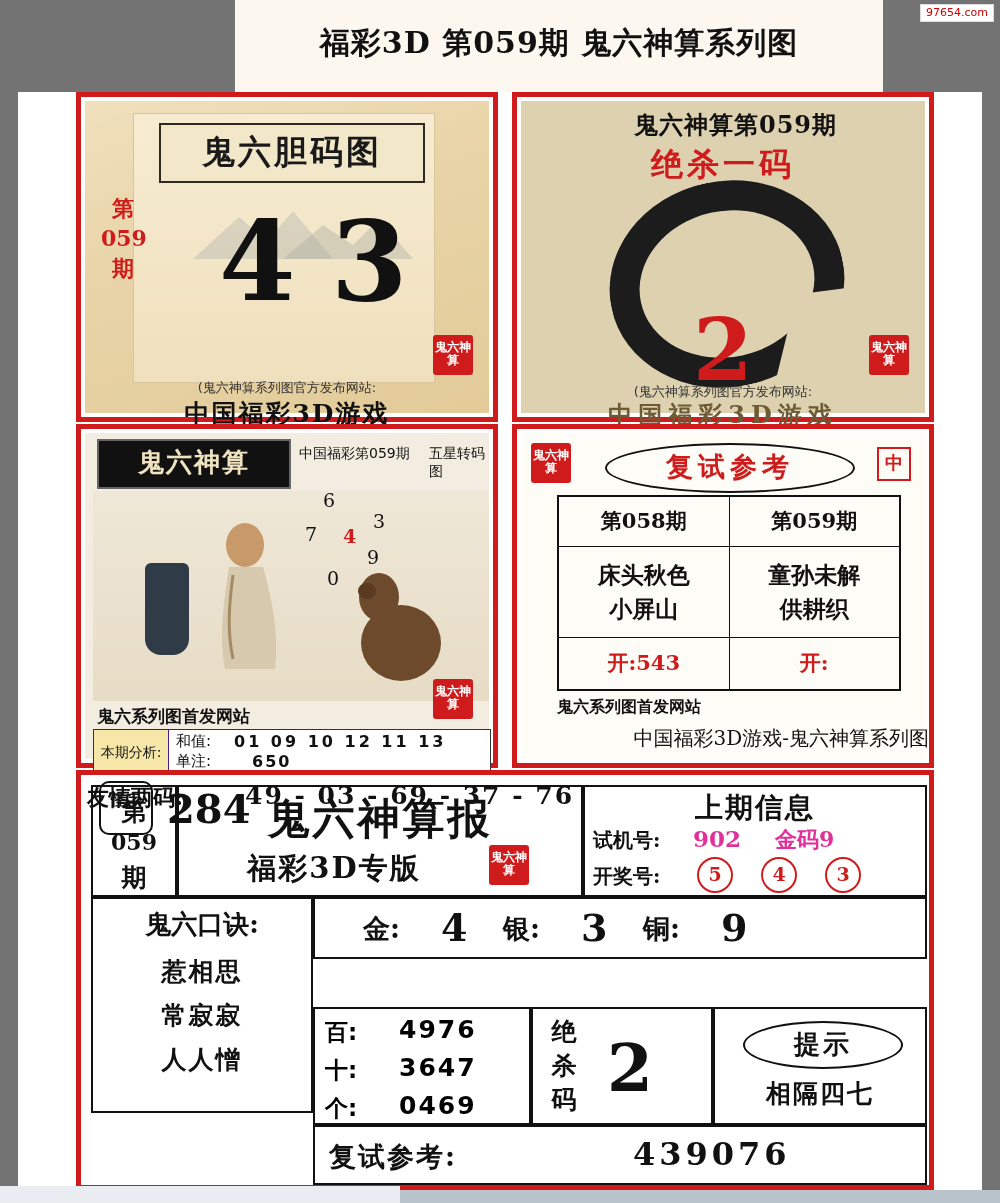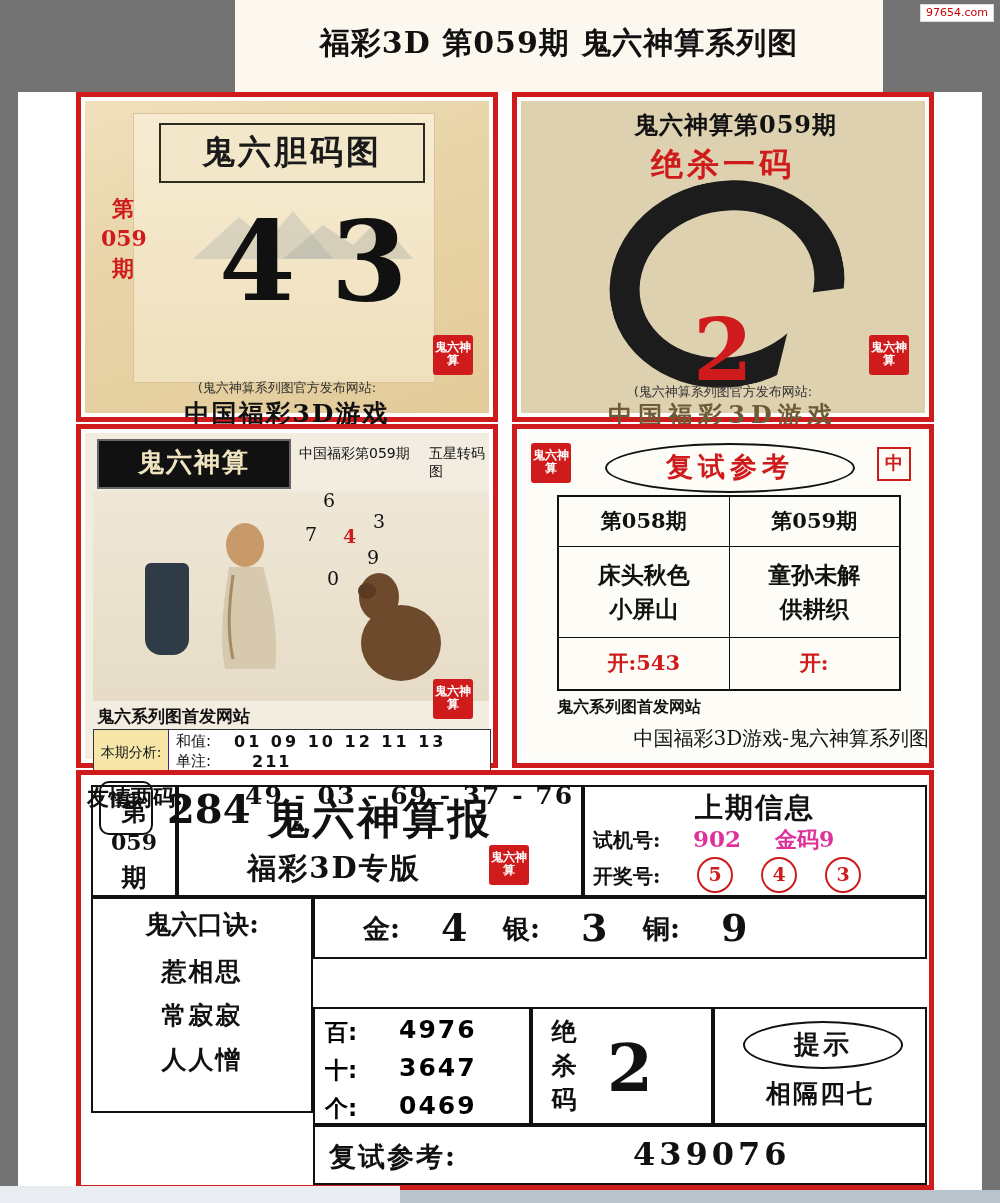--- a/index.html
+++ b/index.html
@@ -267,21 +267,21 @@
     <div class="num-sc num-red" style="left:262px;top:96px;">4</div>
     <div class="num-sc" style="left:286px;top:117px;">9</div>
     <div class="num-sc" style="left:246px;top:138px;">0</div>
     <div class="p3-site">鬼六系列图首发网站</div>
     <div class="seal" style="left:352px;top:250px;">鬼六神算</div>
     <div class="p3-anabox">
       <div class="p3-anal">本期分析:</div>
       <div class="p3-hz">和值:</div>
       <div class="p3-hzv">01 09 10 12 11 13</div>
       <div class="p3-dz">单注:</div>
-      <div class="p3-dzv">211</div>
+      <div class="p3-dzv">650</div>
     </div>
   </div>
 
   <div class="panel" id="p4">
     <div class="p4-bg"></div>
     <div class="seal" style="left:14px;top:14px;">鬼六神算</div>
     <div class="p4-oval">复试参考</div>
     <div class="p4-zhong">中</div>
     <table class="p4-table">
       <tbody>

